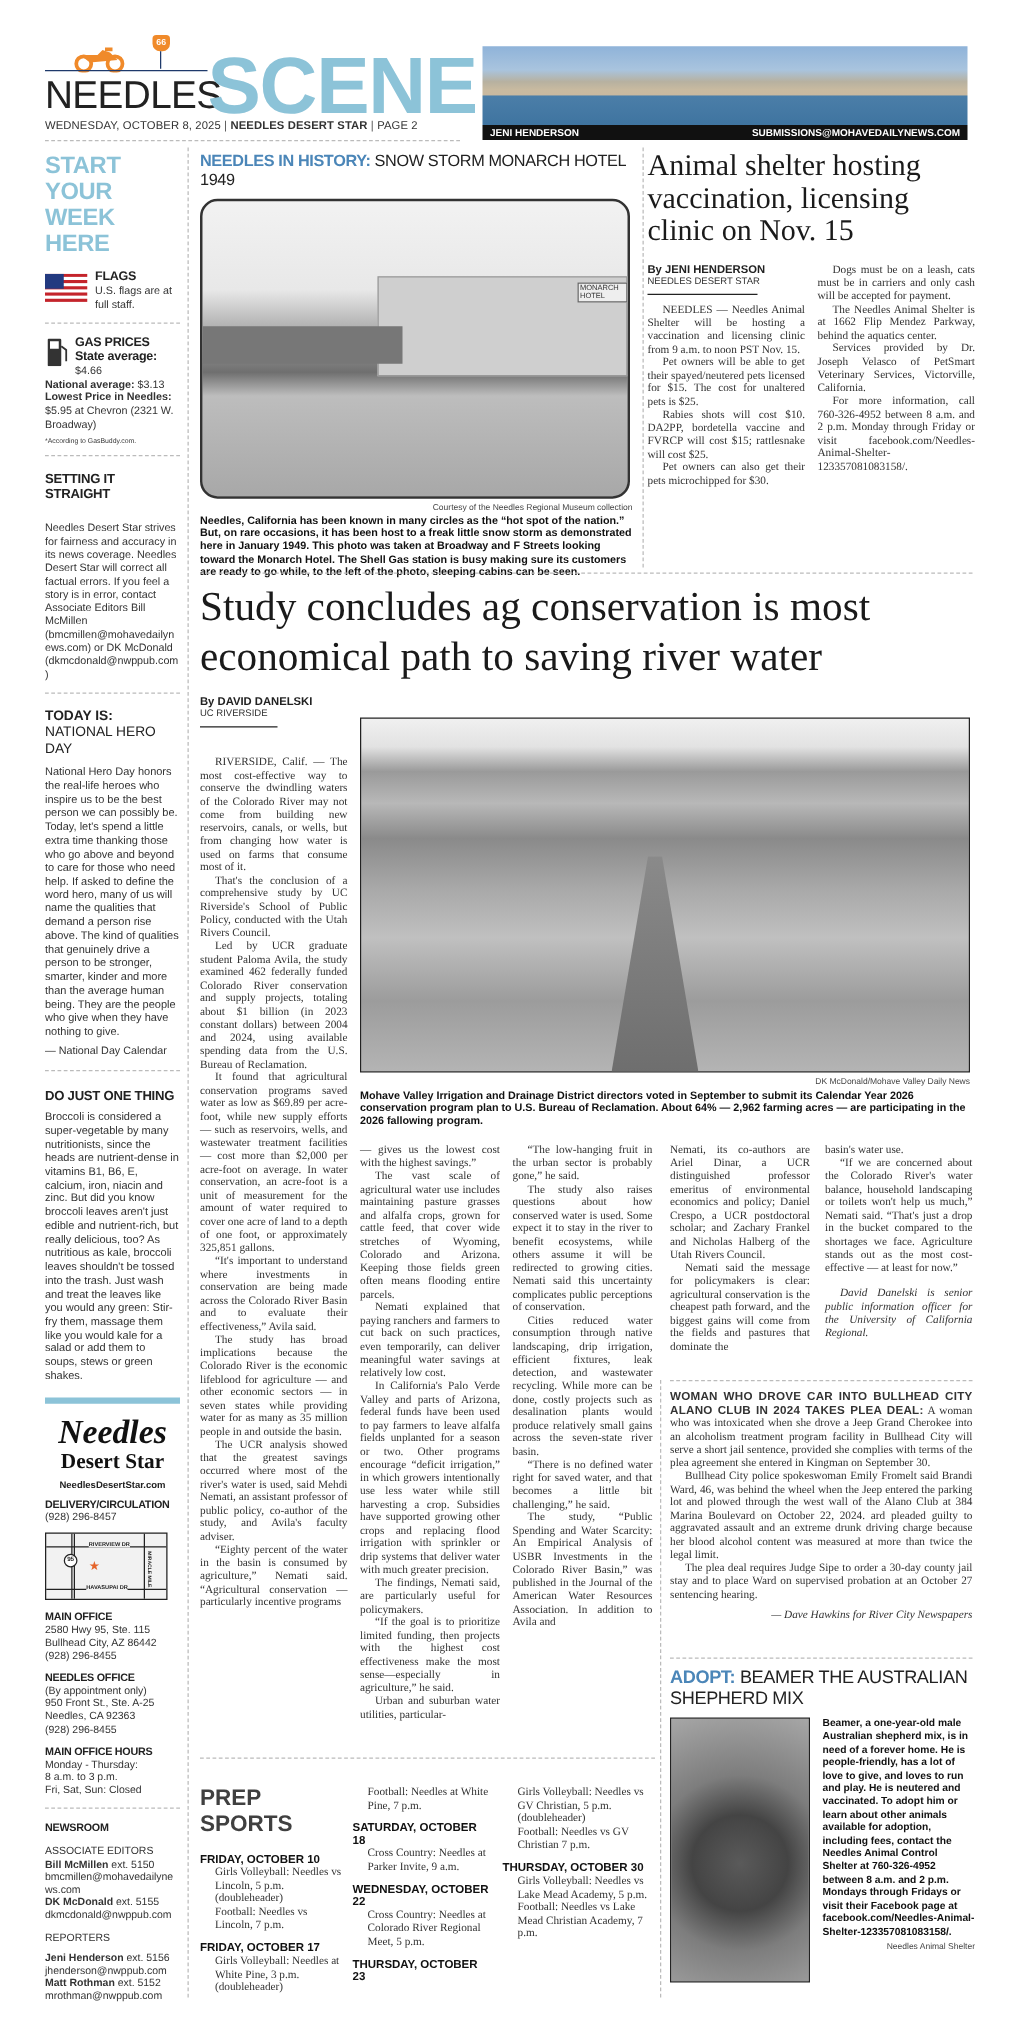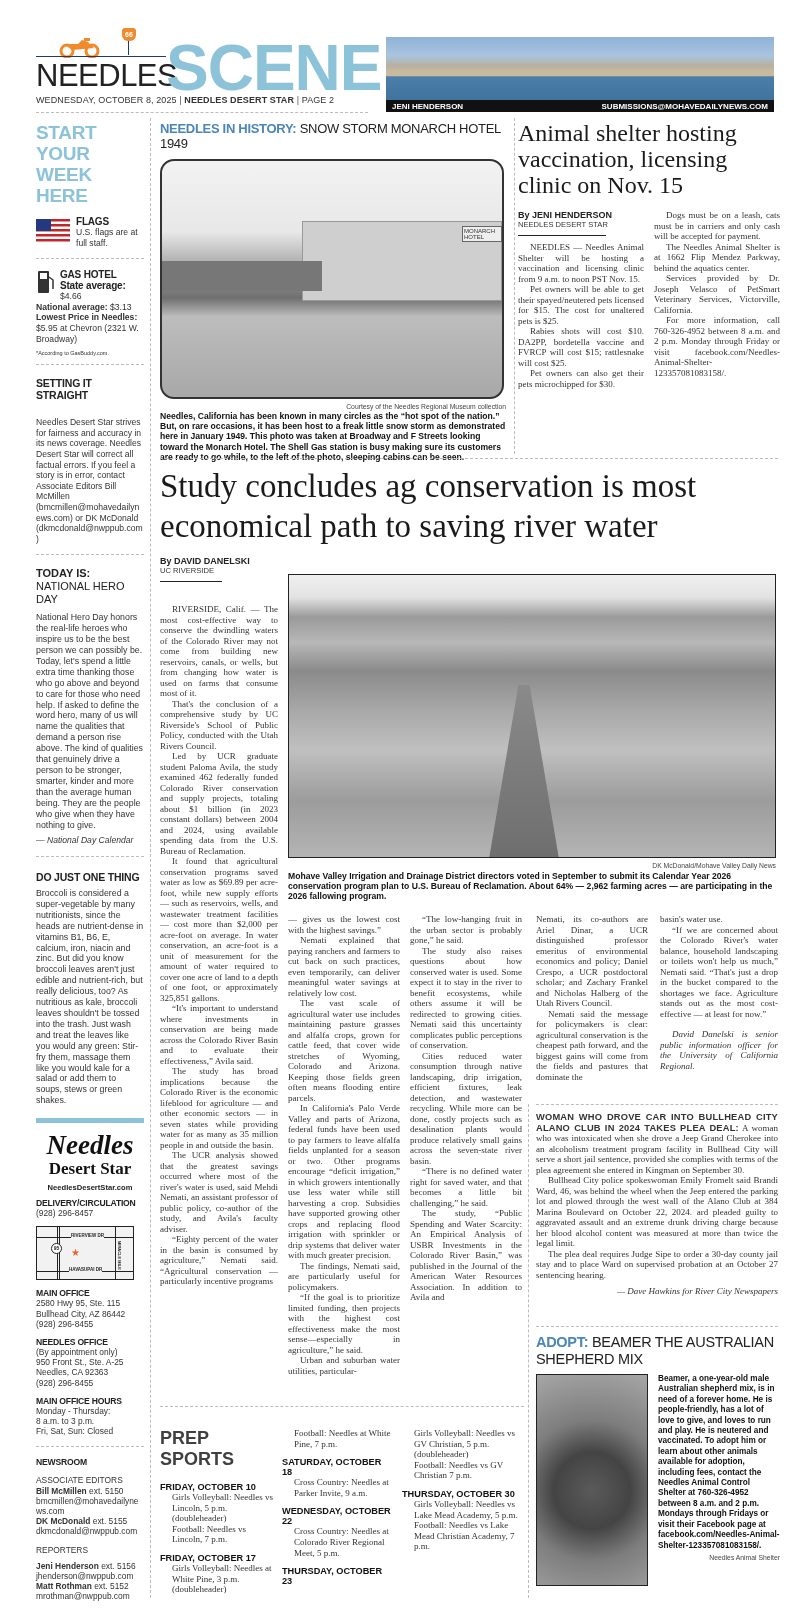--- a/index.html
+++ b/index.html
@@ -91,40 +91,40 @@
     </div>
   </div>
   <div class="dash-h" style="margin-top:10px"></div>
   <div style="display:flex;gap:6px;margin-top:10px">
     <svg width="16" height="24" viewBox="0 0 16 24" style="flex:none;margin-left:2px">
       <rect x="0" y="2" width="11" height="22" rx="1" fill="#333"></rect>
       <rect x="2" y="4" width="7" height="6" fill="#fff"></rect>
       <path d="M11 8 L15 11 L15 20" stroke="#333" stroke-width="1.5" fill="none"></path>
     </svg>
     <div>
-      <div class="side-h">GAS HOTEL</div>
+      <div class="side-h">GAS PRICES</div>
       <div class="side-h">State average:</div>
       <div class="side-p">$4.66</div>
     </div>
   </div>
   <div class="side-p"><b style="font-size:8.6px">National average:</b> <span>$3.13</span></div>
   <div class="side-p"><b>Lowest Price in Needles:</b></div>
   <div class="side-p">$5.95 at Chevron (2321 W. Broadway)</div>
   <div style="font-size:5.5px;margin-top:6px;color:#333">*According to GasBuddy.com.</div>
   <div class="dash-h" style="margin-top:8px"></div>
 
   <div class="side-h" style="margin-top:12px;font-size:10.5px">SETTING IT STRAIGHT</div>
   <div class="side-p" style="margin-top:16px;word-break:break-word">Needles Desert Star strives for fairness and accuracy in its news coverage. Needles Desert Star will correct all factual errors. If you feel a story is in error, contact Associate Editors Bill McMillen (bmcmillen@mohavedailynews.com) or DK McDonald (dkmcdonald@nwppub.com)</div>
   <div class="dash-h" style="margin-top:10px"></div>
 
   <div style="margin-top:12px;font-size:11px;line-height:13px">
     <b>TODAY IS:</b> <span>NATIONAL HERO DAY</span>
   </div>
   <div class="side-p" style="margin-top:6px;font-size:8.8px;line-height:10.9px">National Hero Day honors the real-life heroes who inspire us to be the best person we can possibly be. Today, let's spend a little extra time thanking those who go above and beyond to care for those who need help. If asked to define the word hero, many of us will name the qualities that demand a person rise above. The kind of qualities that genuinely drive a person to be stronger, smarter, kinder and more than the average human being. They are the people who give when they have nothing to give.</div>
-  <div class="side-p" style="font-style:italic;margin-top:5px">— National Day Calendar</div>
+  <div class="side-p" style="margin-top:5px">— National Day Calendar</div>
   <div class="dash-h" style="margin-top:10px"></div>
 
   <div class="side-h" style="margin-top:14px;font-size:10.5px">DO JUST ONE THING</div>
   <div class="side-p" style="margin-top:5px;font-size:8.8px;line-height:10.9px">Broccoli is considered a super-vegetable by many nutritionists, since the heads are nutrient-dense in vitamins B1, B6, E, calcium, iron, niacin and zinc. But did you know broccoli leaves aren't just edible and nutrient-rich, but really delicious, too? As nutritious as kale, broccoli leaves shouldn't be tossed into the trash. Just wash and treat the leaves like you would any green: Stir-fry them, massage them like you would kale for a salad or add them to soups, stews or green shakes.</div>
   <div style="margin-top:12px;height:5px;background:#8cc3d8"></div>
 
   <div style="text-align:center;margin-top:8px;font-family:'Liberation Serif',serif;font-weight:700;color:#111">
     <div style="font-size:27px;line-height:28px;font-style:italic">Needles</div>
     <div style="font-size:17px;line-height:20px">Desert Star</div>
   </div>
@@ -237,22 +237,22 @@
     <p>That's the conclusion of a comprehensive study by UC Riverside's School of Public Policy, conducted with the Utah Rivers Council.</p>
     <p>Led by UCR graduate student Paloma Avila, the study examined 462 federally funded Colorado River conservation and supply projects, totaling about $1 billion (in 2023 constant dollars) between 2004 and 2024, using available spending data from the U.S. Bureau of Reclamation.</p>
     <p>It found that agricultural conservation programs saved water as low as $69.89 per acre-foot, while new supply efforts — such as reservoirs, wells, and wastewater treatment facilities — cost more than $2,000 per acre-foot on average. In water conservation, an acre-foot is a unit of measurement for the amount of water required to cover one acre of land to a depth of one foot, or approximately 325,851 gallons.</p>
     <p>“It's important to understand where investments in conservation are being made across the Colorado River Basin and to evaluate their effectiveness,” Avila said.</p>
     <p>The study has broad implications because the Colorado River is the economic lifeblood for agriculture — and other economic sectors — in seven states while providing water for as many as 35 million people in and outside the basin.</p>
     <p>The UCR analysis showed that the greatest savings occurred where most of the river's water is used, said Mehdi Nemati, an assistant professor of public policy, co-author of the study, and Avila's faculty adviser.</p>
     <p>“Eighty percent of the water in the basin is consumed by agriculture,” Nemati said. “Agricultural conservation — particularly incentive programs</p>
 </div>
 <div class="abs body-serif" style="left:288px;top:914px;width:112px">
   <p style="text-indent:0">— gives us the lowest cost with the highest savings.”</p>
+    <p>The vast scale of agricultural water use includes maintaining pasture grasses and alfalfa crops, grown for cattle feed, that cover wide stretches of Wyoming, Colorado and Arizona. Keeping those fields green often means flooding entire parcels.</p>
     <p>Nemati explained that paying ranchers and farmers to cut back on such practices, even temporarily, can deliver meaningful water savings at relatively low cost.</p>
-    <p>The vast scale of agricultural water use includes maintaining pasture grasses and alfalfa crops, grown for cattle feed, that cover wide stretches of Wyoming, Colorado and Arizona. Keeping those fields green often means flooding entire parcels.</p>
     <p>In California's Palo Verde Valley and parts of Arizona, federal funds have been used to pay farmers to leave alfalfa fields unplanted for a season or two. Other programs encourage “deficit irrigation,” in which growers intentionally use less water while still harvesting a crop. Subsidies have supported growing other crops and replacing flood irrigation with sprinkler or drip systems that deliver water with much greater precision.</p>
     <p>The findings, Nemati said, are particularly useful for policymakers.</p>
     <p>“If the goal is to prioritize limited funding, then projects with the highest cost effectiveness make the most sense—especially in agriculture,” he said.</p>
     <p>Urban and suburban water utilities, particular-</p>
 </div>
 <div class="abs body-serif" style="left:410px;top:914px;width:112px">
     <p>“The low-hanging fruit in the urban sector is probably gone,” he said.</p>
     <p>The study also raises questions about how conserved water is used. Some expect it to stay in the river to benefit ecosystems, while others assume it will be redirected to growing cities. Nemati said this uncertainty complicates public perceptions of conservation.</p>
     <p>Cities reduced water consumption through native landscaping, drip irrigation, efficient fixtures, leak detection, and wastewater recycling. While more can be done, costly projects such as desalination plants would produce relatively small gains across the seven-state river basin.</p>
     <p>“There is no defined water right for saved water, and that becomes a little bit challenging,” he said.</p>

